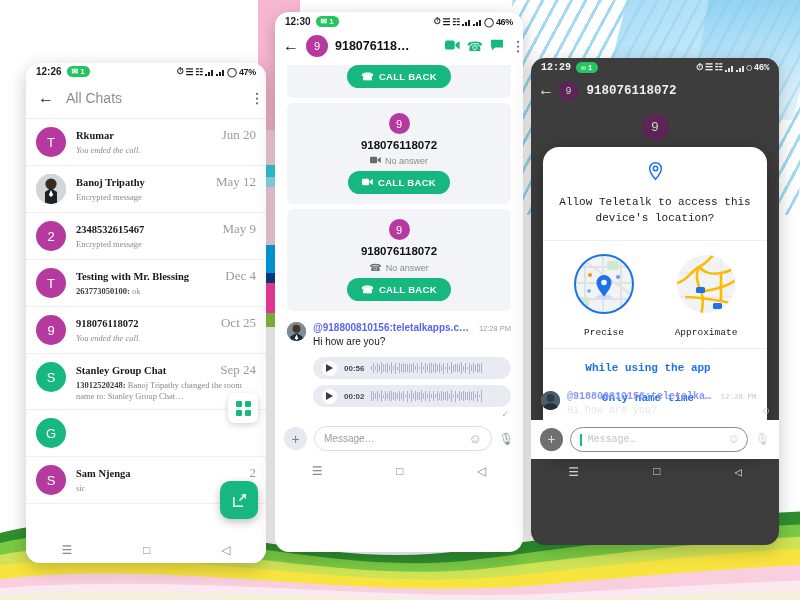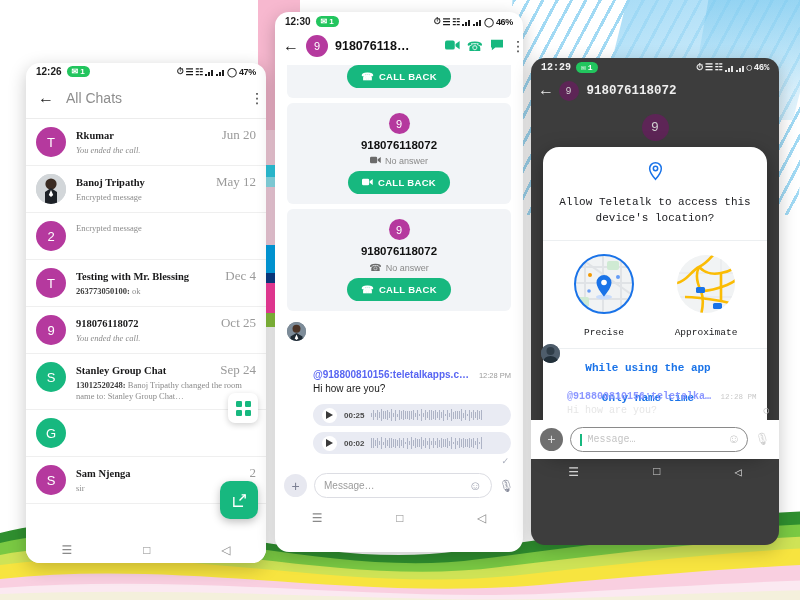--- a/index.html
+++ b/index.html
@@ -105,21 +105,21 @@
   .callcard .stat { font-size:9px; color:#8a8a8a; display:flex; align-items:center; gap:4px;}
   .cbbtn { background:#17b87f; color:#fff; font-size:9.5px; font-weight:bold;
            border-radius:14px; padding:6px 14px; display:flex; align-items:center; gap:5px;
            letter-spacing:.3px; border:none; }
   .msgblk { padding:6px 0 4px 0; display:flex; gap:7px; }
   .msg-av { width:19px; height:19px; border-radius:50%; background:#5a6a78; flex:0 0 19px;
             overflow:hidden;}
   .msg-body { flex:1; min-width:0; }
   .msg-head { display:flex; align-items:baseline; gap:6px; }
   .msg-user { font-size:10px; font-weight:bold; color:#5865f2; white-space:nowrap;
-              overflow:hidden; text-overflow:ellipsis; flex:1;margin-top:47px;}
+              overflow:hidden; text-overflow:ellipsis; flex:1;}
   .msg-time { font-size:7.5px; color:#9a9a9a; flex:0 0 auto;}
   .msg-text { font-size:10px; color:#1a1a1a; margin-top:3px;}
   .voice { background:#e9ebf3; border-radius:14px; height:22px; margin-top:6px;
            display:flex; align-items:center; gap:7px; padding:0 9px; }
   .voice .pbtn { width:15px; height:15px; border-radius:50%; background:#fff;
                  display:flex; align-items:center; justify-content:center; }
   .voice .vtime { font-size:8px; color:#4a4a4a; font-weight:bold;}
   .wavebars { flex:1; height:12px; display:flex; align-items:center; gap:1px; overflow:hidden;}
   .wavebars i { display:block; width:1px; background:#aeb4c6; }
   .tick { text-align:right; font-size:9px; color:#a8adbb; padding-right:2px;}
@@ -250,20 +250,24 @@
               <span class="cc-date">May 12</span>
             </div>
             <div class="cc-sub">Encrypted message</div>
           </div>
         </div>
         <div class="chatrow">
           <span class="avatar" style="background: rgb(181, 57, 158);">
             <span>2</span>
           </span>
           <div class="cc">
+            <div class="cc-top">
+              <span class="cc-name">2348532615467</span>
+              <span class="cc-date">May 9</span>
+            </div>
             <div class="cc-sub">Encrypted message</div>
           </div>
         </div>
         <div class="chatrow">
           <span class="avatar" style="background: rgb(181, 57, 158);">
             <span>T</span>
           </span>
           <div class="cc">
             <div class="cc-top">
               <span class="cc-name">Testing with Mr. Blessing</span>
@@ -432,21 +436,21 @@
             <div class="msg-text">Hi how are you?</div>
           </div>
         </div>
         <div style="padding: 0px 0px 0px 26px;">
           <div class="voice">
             <span class="pbtn">
               <svg width="7" height="8" viewBox="0 0 8 9">
                 <path d="M0 0 L8 4.5 L0 9 Z" fill="#3a3a3a"></path>
               </svg>
             </span>
-            <span class="vtime">00:25</span>
+            <span class="vtime">00:56</span>
             <span class="wavebars">
               <i style="height: 4px;"></i>
               <i style="height: 10.9px;"></i>
               <i style="height: 4.3px;"></i>
               <i style="height: 10.3px;"></i>
               <i style="height: 6.4px;"></i>
               <i style="height: 11.2px;"></i>
               <i style="height: 8.3px;"></i>
               <i style="height: 7.6px;"></i>
               <i style="height: 9.7px;"></i>

